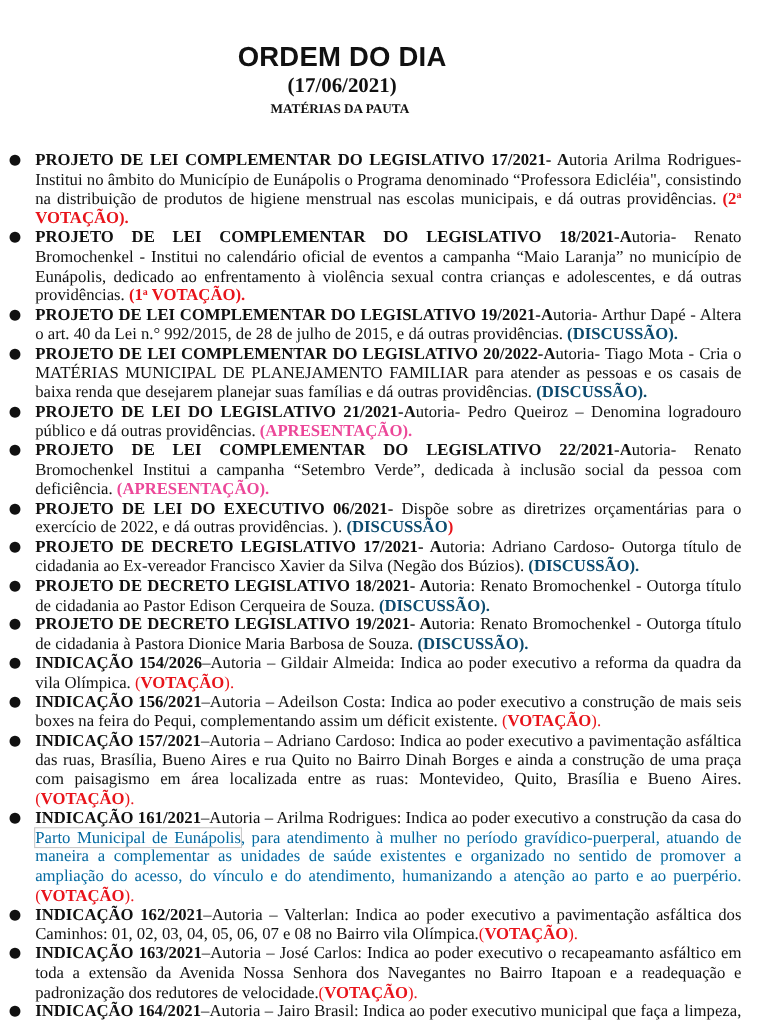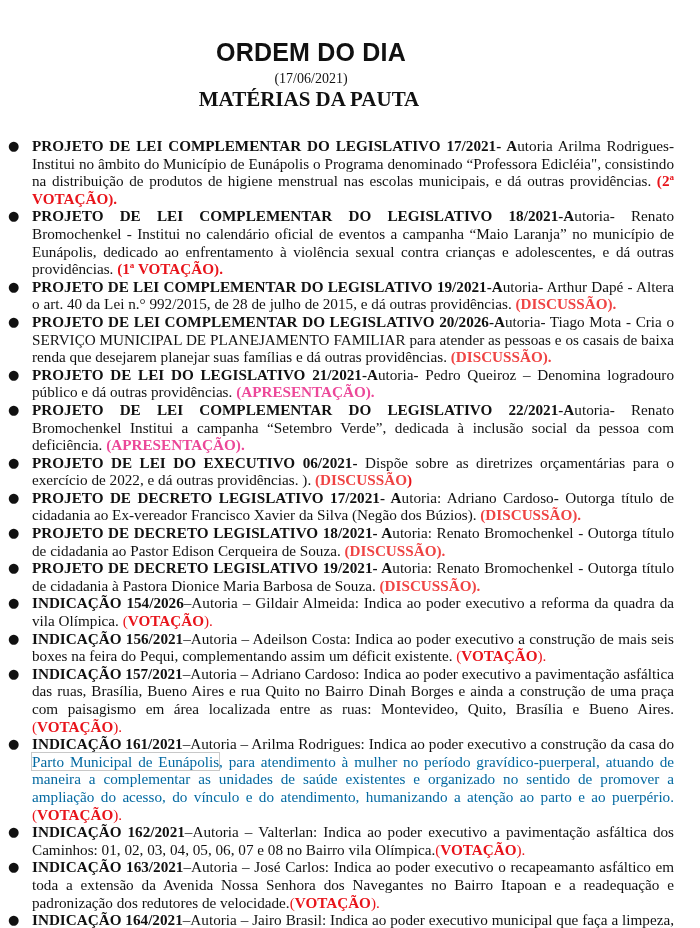--- a/index.html
+++ b/index.html
@@ -25,30 +25,30 @@
     .title {
       font-family: "Liberation Sans", sans-serif;
       font-weight: bold;
       font-size: 25px;
       letter-spacing: 0.2px;
       line-height: 28px;
       margin-left: 14px;
     }
     .date {
       font-family: "Liberation Serif", serif;
-      font-weight: normal;
-      font-size: 14px;
+      font-weight: bold;
+      font-size: 19px;
       line-height: 22px;
       margin-top: 2px;
       margin-left: 14px;
     }
     .subtitle {
       font-family: "Liberation Serif", serif;
       font-weight: bold;
-      font-size: 21px;
+      font-size: 12px;
       line-height: 18px;
       margin-top: 0;
       margin-left: 10px;
     }
     ul.items {
       position: absolute;
       left: 0;
       top: 137px;
       width: 672px;
       margin: 0;
@@ -71,21 +71,21 @@
       left: -24px;
       top: 0;
       font-size: 13px;
       font-family: "DejaVu Sans", sans-serif;
     }
     .lead { font-weight: bold; margin-top: 10px; }
     .status {
       font-weight: bold;
     }
     .st-votacao { color: #e8141b; }
-    .st-discussao { color: #ef4444; font-family: Liberation Serif, serif; }
+    .st-discussao { color: #0c4a6e; font-family: Liberation Serif, serif; }
     .st-apresentacao { color: #ec4899; }
     .red-plain { color: #e8141b; font-weight: normal; }
     .gray { color: #0369a1; }
     .boxed {
       outline: 1px solid #c8c8c8;
     }
     sup.ord { font-size: 9px; vertical-align: top; line-height: 9px; position: relative; top: 1px; }
   </style>
 </head>
 <body>
@@ -108,21 +108,21 @@
     <span class="lead">PROJETO DE LEI COMPLEMENTAR DO LEGISLATIVO 18/2021-A</span><span>utoria- Renato Bromochenkel -  Institui no calendário oficial de eventos a campanha “Maio Laranja” no município de Eunápolis, dedicado ao enfrentamento à violência sexual contra crianças e adolescentes, e dá outras providências. </span><span class="status st-votacao"><span>(1</span><sup class="ord">a</sup><span> VOTAÇÃO).</span></span>
   </li>
 
   <li>
     <span class="bullet">●</span>
     <span class="lead">PROJETO DE LEI COMPLEMENTAR DO LEGISLATIVO 19/2021-A</span><span>utoria- Arthur Dapé - Altera o art. 40 da Lei n.° 992/2015, de 28 de julho de 2015, e dá outras providências. </span><span class="status st-discussao">(DISCUSSÃO).</span>
   </li>
 
   <li>
     <span class="bullet">●</span>
-    <span class="lead">PROJETO DE LEI COMPLEMENTAR DO LEGISLATIVO 20/2026-A</span><span>utoria- Tiago Mota - Cria o SERVIÇO MUNICIPAL DE PLANEJAMENTO FAMILIAR para atender as pessoas e os casais de baixa renda que desejarem planejar suas famílias e dá outras providências. </span><span class="status st-discussao">(DISCUSSÃO).</span>
+    <span class="lead">PROJETO DE LEI COMPLEMENTAR DO LEGISLATIVO 20/2022-A</span><span>utoria- Tiago Mota - Cria o MATÉRIAS MUNICIPAL DE PLANEJAMENTO FAMILIAR para atender as pessoas e os casais de baixa renda que desejarem planejar suas famílias e dá outras providências. </span><span class="status st-discussao">(DISCUSSÃO).</span>
   </li>
 
   <li>
     <span class="bullet">●</span>
     <span class="lead">PROJETO DE LEI DO LEGISLATIVO 21/2021-A</span><span>utoria- Pedro Queiroz – Denomina  logradouro público e dá outras providências.  </span><span class="status st-apresentacao">(APRESENTAÇÃO).</span>
   </li>
 
   <li>
     <span class="bullet">●</span>
     <span class="lead">PROJETO DE LEI COMPLEMENTAR DO LEGISLATIVO 22/2021-A</span><span>utoria- Renato Bromochenkel Institui a campanha “Setembro Verde”, dedicada à inclusão social da pessoa com deficiência. </span><span class="status st-apresentacao">(APRESENTAÇÃO).</span>

